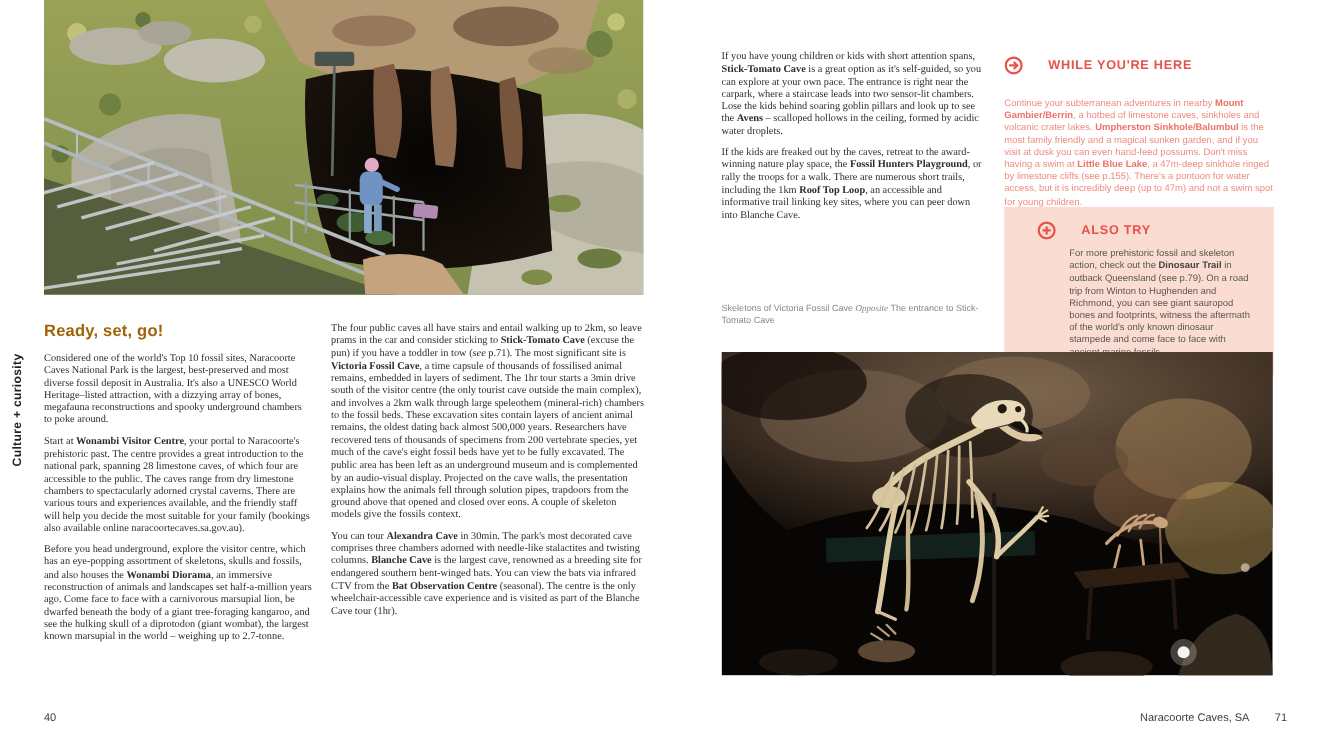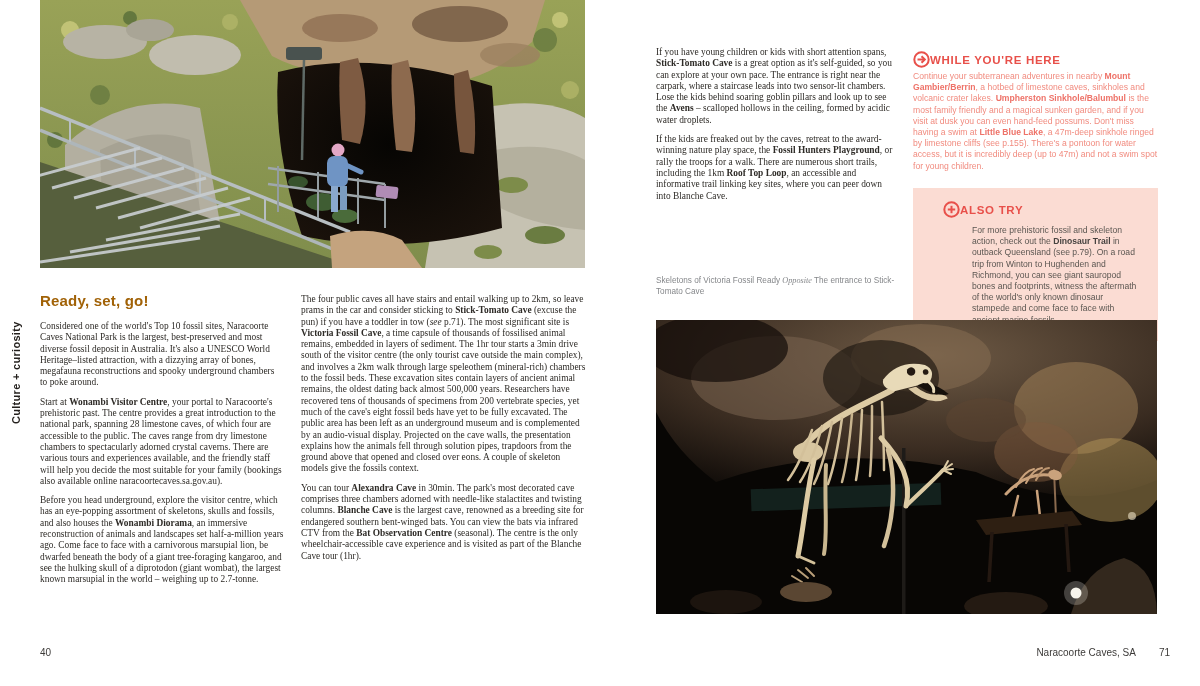--- a/index.html
+++ b/index.html
@@ -25,28 +25,28 @@
   .serif-body p{margin:0 0 8px 0;}
   .serif-body b{font-weight:bold;}
   .serif-body i{font-style:italic;}
   
   .caption{
     font-family:"Liberation Sans",sans-serif;font-size:8.2px;line-height:10.5px;
     color:#85878a;
   }
   .caption i{font-family:"Liberation Serif",serif;font-style:italic;}
   
-  .box-title-row{display:flex;align-items:center;gap:0;}
+  .box-title-row{display:flex;align-items:center;gap:23px;}
   .box-title{
     font-family:"Liberation Sans",sans-serif;font-weight:bold;font-size:11.5px;
     letter-spacing:.7px;color:#e8504a;
   }
   .wyh-body{
     font-family:"Liberation Sans",sans-serif;font-size:8.6px;line-height:11.2px;
-    color:#f18b7f;margin-top:3px;
+    color:#f18b7f;margin-top:20px;
   }
   .wyh-body b{font-weight:bold;color:#ee7268;}
   .also-box{
     background:#fbdcd3;width:215px;padding:13px 15px 15px 15px;
   }
   .also-body{
     font-family:"Liberation Sans",sans-serif;font-size:8.6px;line-height:11.2px;
     color:#5b5651;margin-top:7px;margin-left:44px;
   }
   .also-body b{font-weight:bold;color:#474340;}
@@ -172,21 +172,21 @@
   <p><span>You can tour </span><b>Alexandra Cave</b><span> in 30min. The park's most decorated cave comprises three chambers adorned with needle-like stalactites and twisting columns. </span><b>Blanche Cave</b><span> is the largest cave, renowned as a breeding site for endangered southern bent-winged bats. You can view the bats via infrared CTV from the </span><b>Bat Observation Centre</b><span> (seasonal). The centre is the only wheelchair-accessible cave experience and is visited as part of the Blanche Cave tour (1hr).</span></p>
 </div>
 
 <div class="abs footer" style="left:40px;top:647px;">40</div>
 
 <div class="abs serif-body" style="left:656px;top:47px;width:239px;">
   <p><span>If you have young children or kids with short attention spans, </span><b>Stick-Tomato Cave</b><span> is a great option as it's self-guided, so you can explore at your own pace. The entrance is right near the carpark, where a staircase leads into two sensor-lit chambers. Lose the kids behind soaring goblin pillars and look up to see the </span><b>Avens</b><span> – scalloped hollows in the ceiling, formed by acidic water droplets.</span></p>
   <p><span>If the kids are freaked out by the caves, retreat to the award-winning nature play space, the </span><b>Fossil Hunters Playground</b><span>, or rally the troops for a walk. There are numerous short trails, including the 1km </span><b>Roof Top Loop</b><span>, an accessible and informative trail linking key sites, where you can peer down into Blanche Cave.</span></p>
 </div>
 
-<div class="abs caption" style="left:656px;top:276px;width:252px;"><span>Skeletons of Victoria Fossil Ready </span><i>Opposite</i><span> The entrance to Stick-Tomato Cave</span></div>
+<div class="abs caption" style="left:656px;top:276px;width:252px;"><span>Skeletons of Victoria Fossil Cave </span><i>Opposite</i><span> The entrance to Stick-Tomato Cave</span></div>
 
 <div class="abs" style="left:913px;top:51px;width:245px;">
   <div class="box-title-row">
     <svg width="17" height="17" viewBox="0 0 17 17">
       <circle cx="8.5" cy="8.5" r="7.2" fill="none" stroke="#e8504a" stroke-width="2"></circle>
       <line x1="4.5" y1="8.5" x2="11" y2="8.5" stroke="#e8504a" stroke-width="2"></line>
       <path d="M8.5,5.3 L11.8,8.5 L8.5,11.7" fill="none" stroke="#e8504a" stroke-width="2"></path>
     </svg>
     <span class="box-title">WHILE YOU'RE HERE</span>
   </div>

